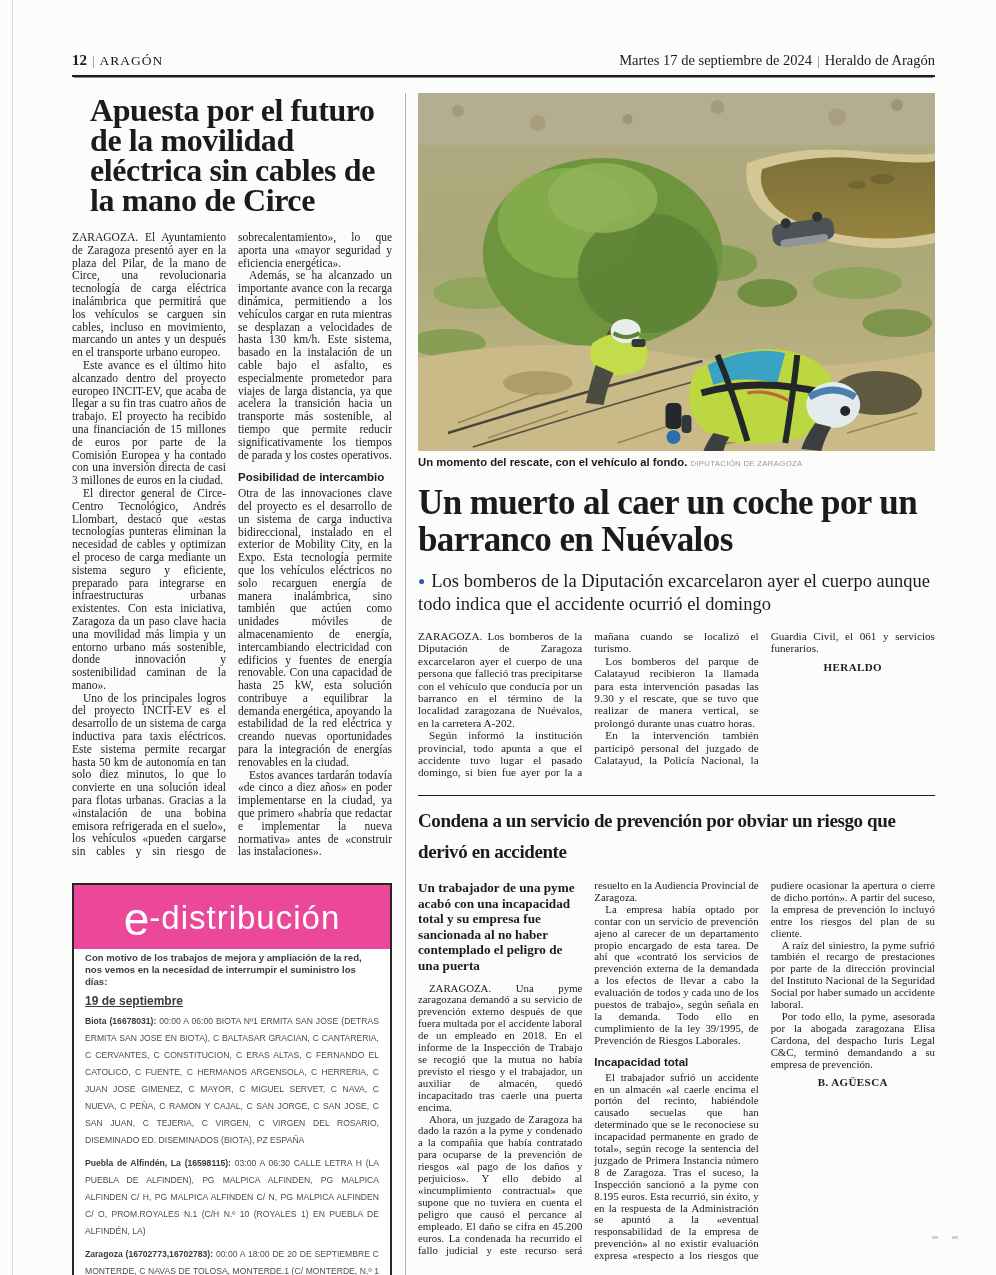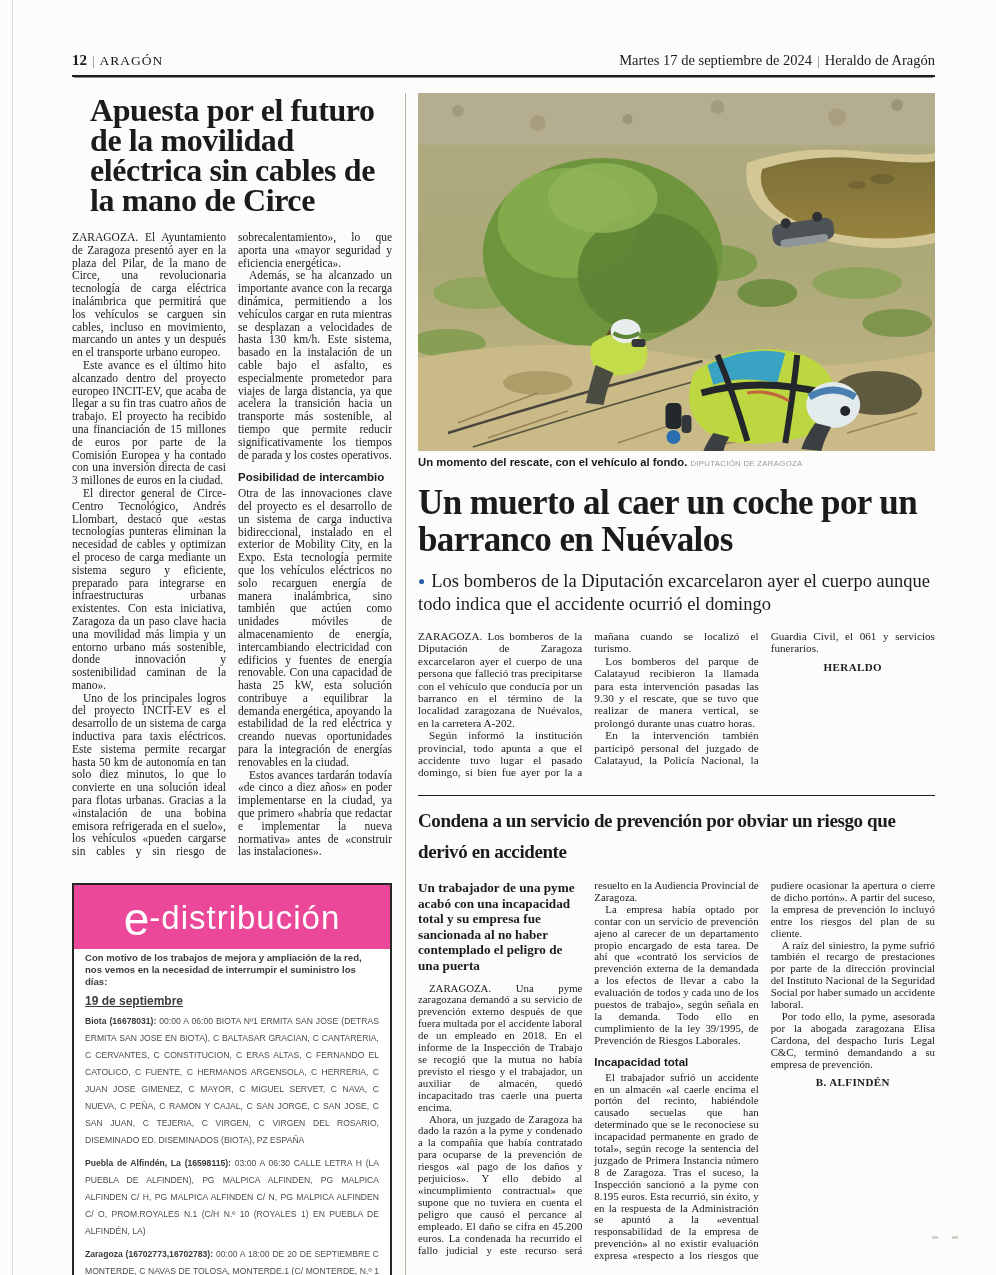--- a/index.html
+++ b/index.html
@@ -242,19 +242,19 @@
           <h1 class="a3-headline">Condena a un servicio de prevención por obviar un riesgo que derivó en accidente</h1>
           <div class="body-cols a3-body">
             <p class="lead-in">Un trabajador de una pyme acabó con una incapacidad total y su empresa fue sancionada al no haber contemplado el peligro de una puerta</p>
             <p>ZARAGOZA. Una pyme zaragozana demandó a su servicio de prevención externo después de que fuera multada por el accidente laboral de un empleado en 2018. En el informe de la Inspección de Trabajo se recogió que la mutua no había previsto el riesgo y el trabajador, un auxiliar de almacén, quedó incapacitado tras caerle una puerta encima.</p>
             <p>Ahora, un juzgado de Zaragoza ha dado la razón a la pyme y condenado a la compañía que había contratado para ocuparse de la prevención de riesgos «al pago de los daños y perjuicios». Y ello debido al «incumplimiento contractual» que supone que no tuviera en cuenta el peligro que causó el percance al empleado. El daño se cifra en 45.200 euros. La condenada ha recurrido el fallo judicial y este recurso será resuelto en la Audiencia Provincial de Zaragoza.</p>
             <p>La empresa había optado por contar con un servicio de prevención ajeno al carecer de un departamento propio encargado de esta tarea. De ahí que «contrató los servicios de prevención externa de la demandada a los efectos de llevar a cabo la evaluación de todos y cada uno de los puestos de trabajo», según señala en la demanda. Todo ello en cumplimiento de la ley 39/1995, de Prevención de Riesgos Laborales.</p>
             <div class="col-subhead">Incapacidad total</div>
             <p class="after-sub">El trabajador sufrió un accidente en un almacén «al caerle encima el portón del recinto, habiéndole causado secuelas que han determinado que se le reconociese su incapacidad permanente en grado de total», según recoge la sentencia del juzgado de Primera Instancia número 8 de Zaragoza. Tras el suceso, la Inspección sancionó a la pyme con 8.195 euros. Esta recurrió, sin éxito, y en la respuesta de la Administración se apuntó a la «eventual responsabilidad de la empresa de prevención» al no existir evaluación expresa «respecto a los riesgos que pudiere ocasionar la apertura o cierre de dicho portón». A partir del suceso, la empresa de prevención lo incluyó entre los riesgos del plan de su cliente.</p>
             <p>A raíz del siniestro, la pyme sufrió también el recargo de prestaciones por parte de la dirección provincial del Instituto Nacional de la Seguridad Social por haber sumado un accidente laboral.</p>
             <p>Por todo ello, la pyme, asesorada por la abogada zaragozana Elisa Cardona, del despacho Iuris Legal C&amp;C, terminó demandando a su empresa de prevención.</p>
-            <div class="byline">B. ALFINDÉN</div>
+            <div class="byline">B. AGÜESCA</div>
           </div>
         </article>
       </div>
     </div>
   </div>
 </div>
 
 </body></html>

